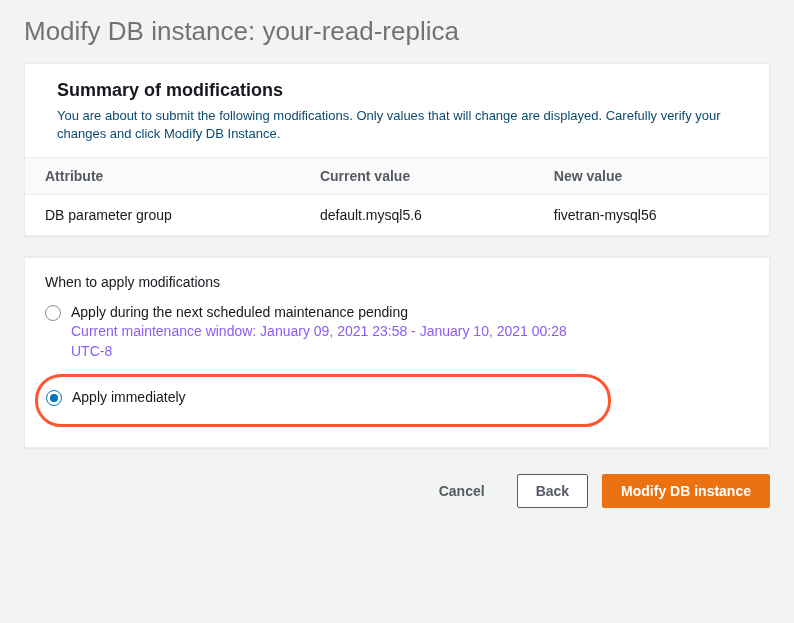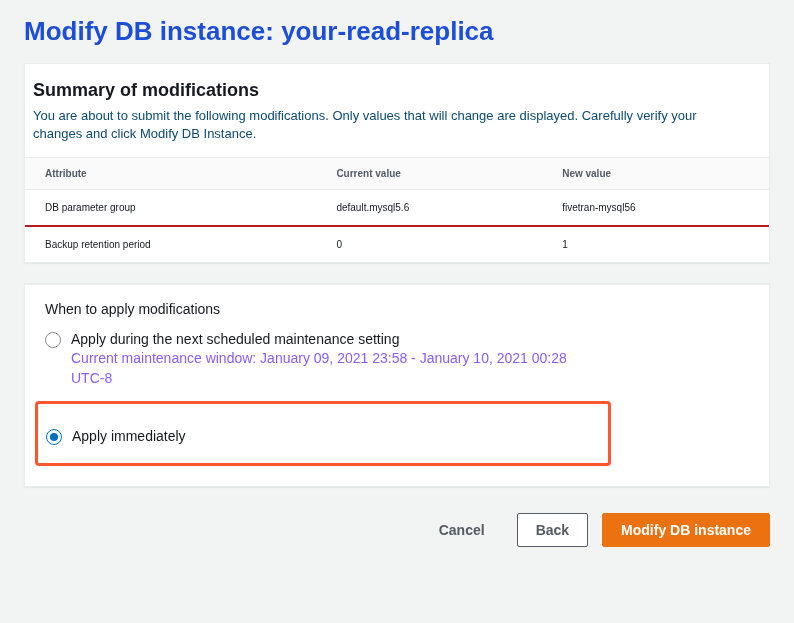--- a/index.html
+++ b/index.html
@@ -6,49 +6,49 @@
   body {
     margin: 0;
     padding: 0 24px 24px 24px;
     background: #f2f3f3;
     font-family: "Amazon Ember", "Helvetica Neue", Arial, sans-serif;
     color: #16191f;
     width: 794px;
   }
   h1.page-title {
     font-size: 26px;
-    font-weight: 700;
+    font-weight: 400;
     margin: 16px 0 16px 0;
-    color: #1d4ed8;
+    color: #737373;
   }
   .panel {
     background: #fff;
     border: 1px solid #eaeded;
     box-shadow: 0 1px 1px rgba(0,0,0,0.05);
     margin-bottom: 20px;
   }
   .panel-header {
-    padding: 16px 20px 14px 8px;
+    padding: 16px 20px 14px 32px;
   }
   .panel-title {
     font-size: 18px;
     font-weight: 700;
     margin: 0 0 6px 0;
     color: #16191f;
   }
   .panel-desc {
     font-size: 13px;
     color: #0c4a6e;
     line-height: 1.4;
     margin: 0;
   }
   table.summary {
     width: 100%;
     border-collapse: collapse;
-    font-size: 10px;
+    font-size: 14px;
     border-radius: 21px;
   }
   table.summary th {
     text-align: left;
     background: #fafafa;
     border-top: 1px solid #eaeded;
     border-bottom: 1px solid #eaeded;
     padding: 10px 20px;
     font-weight: 700;
     color: #545b64;
@@ -102,22 +102,22 @@
   }
   .radio-text .opt-sub {
     font-size: 14px;
     color: #8b5cf6;
     line-height: 1.4;
     margin-top: 2px;
     max-width: 520px;
   }
   .highlight-box {
     border: 3px solid #ff5630;
-    border-radius: 4px;
-    padding: 20px 10px 10px 8px;
+    border-radius: 26px;
+    padding: 8px 10px 10px 8px;
     margin-left: -10px;
     margin-top: 4px;
     width: 576px;
   }
   .footer {
     display: flex;
     justify-content: flex-end;
     align-items: center;
     gap: 14px;
     padding-top: 6px;
@@ -162,37 +162,32 @@
         <th>Current value</th>
         <th>New value</th>
       </tr>
     </thead>
     <tbody>
       <tr>
         <td>DB parameter group</td>
         <td>default.mysql5.6</td>
         <td>fivetran-mysql56</td>
       </tr>
-      <tr>
-        <td>Backup retention period</td>
-        <td>0</td>
-        <td>1</td>
-      </tr>
     </tbody>
   </table>
 </div>
 
 <div class="panel">
   <div class="sched-body">
     <div class="sched-label">When to apply modifications</div>
 
     <div class="radio-row">
       <div class="radio"></div>
       <div class="radio-text">
-        <div class="opt-label">Apply during the next scheduled maintenance setting</div>
+        <div class="opt-label">Apply during the next scheduled maintenance pending</div>
         <div class="opt-sub">Current maintenance window: January 09, 2021 23:58 - January 10, 2021 00:28 UTC-8</div>
       </div>
     </div>
 
     <div class="highlight-box">
       <div class="radio-row">
         <div class="radio selected"></div>
         <div class="radio-text">
           <div class="opt-label">Apply immediately</div>
         </div>

